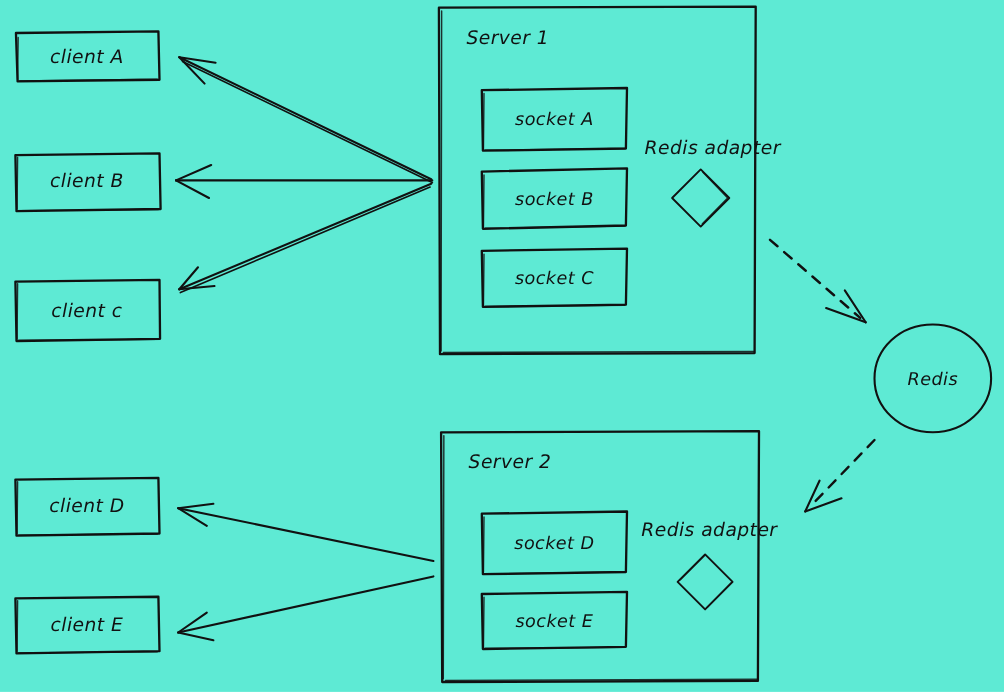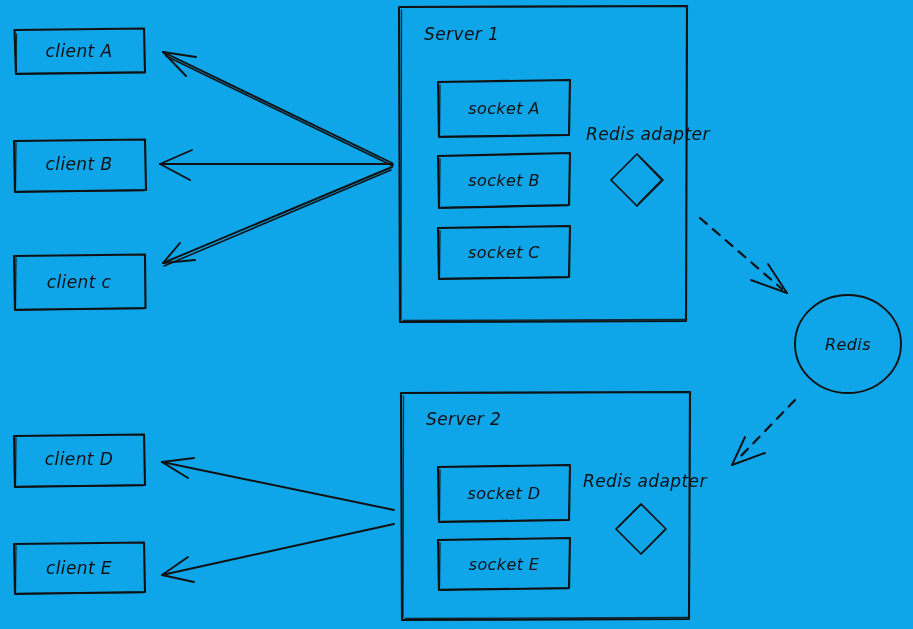--- a/index.html
+++ b/index.html
@@ -4,21 +4,21 @@
 <style>
   html, body {
     margin: 0;
     padding: 0;
     background: #ffffff;
   }
   #canvas-root {
     position: relative;
     width: 913px;
     height: 629px;
-    background: #0ea5e9;
+    background: #5eead4;
     overflow: hidden;
     font-family: "DejaVu Sans", sans-serif;
   }
   svg.diagram {
     position: absolute;
     top: 0; left: 0;
     width: 913px;
     height: 629px;
   }
   .hand-text {

